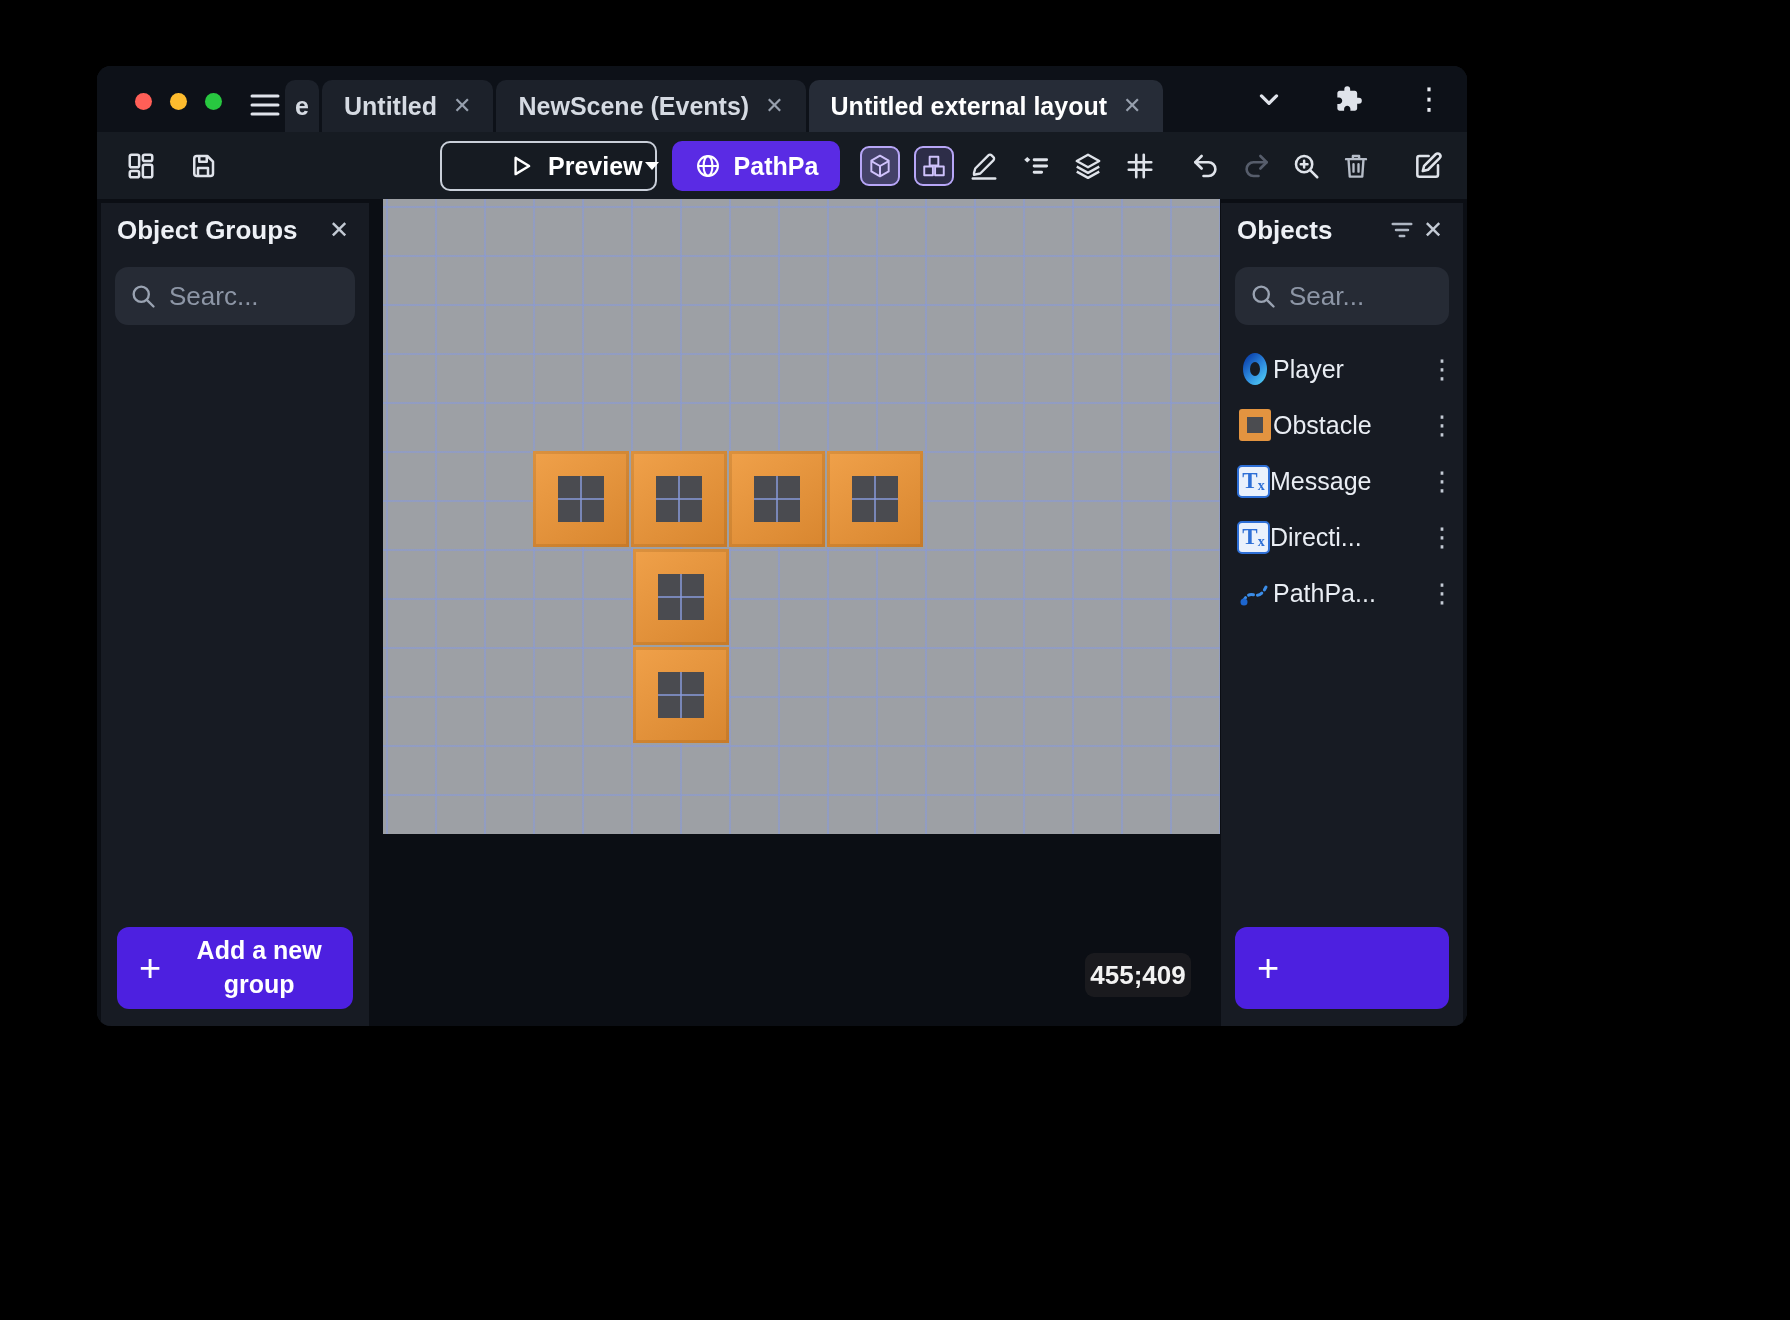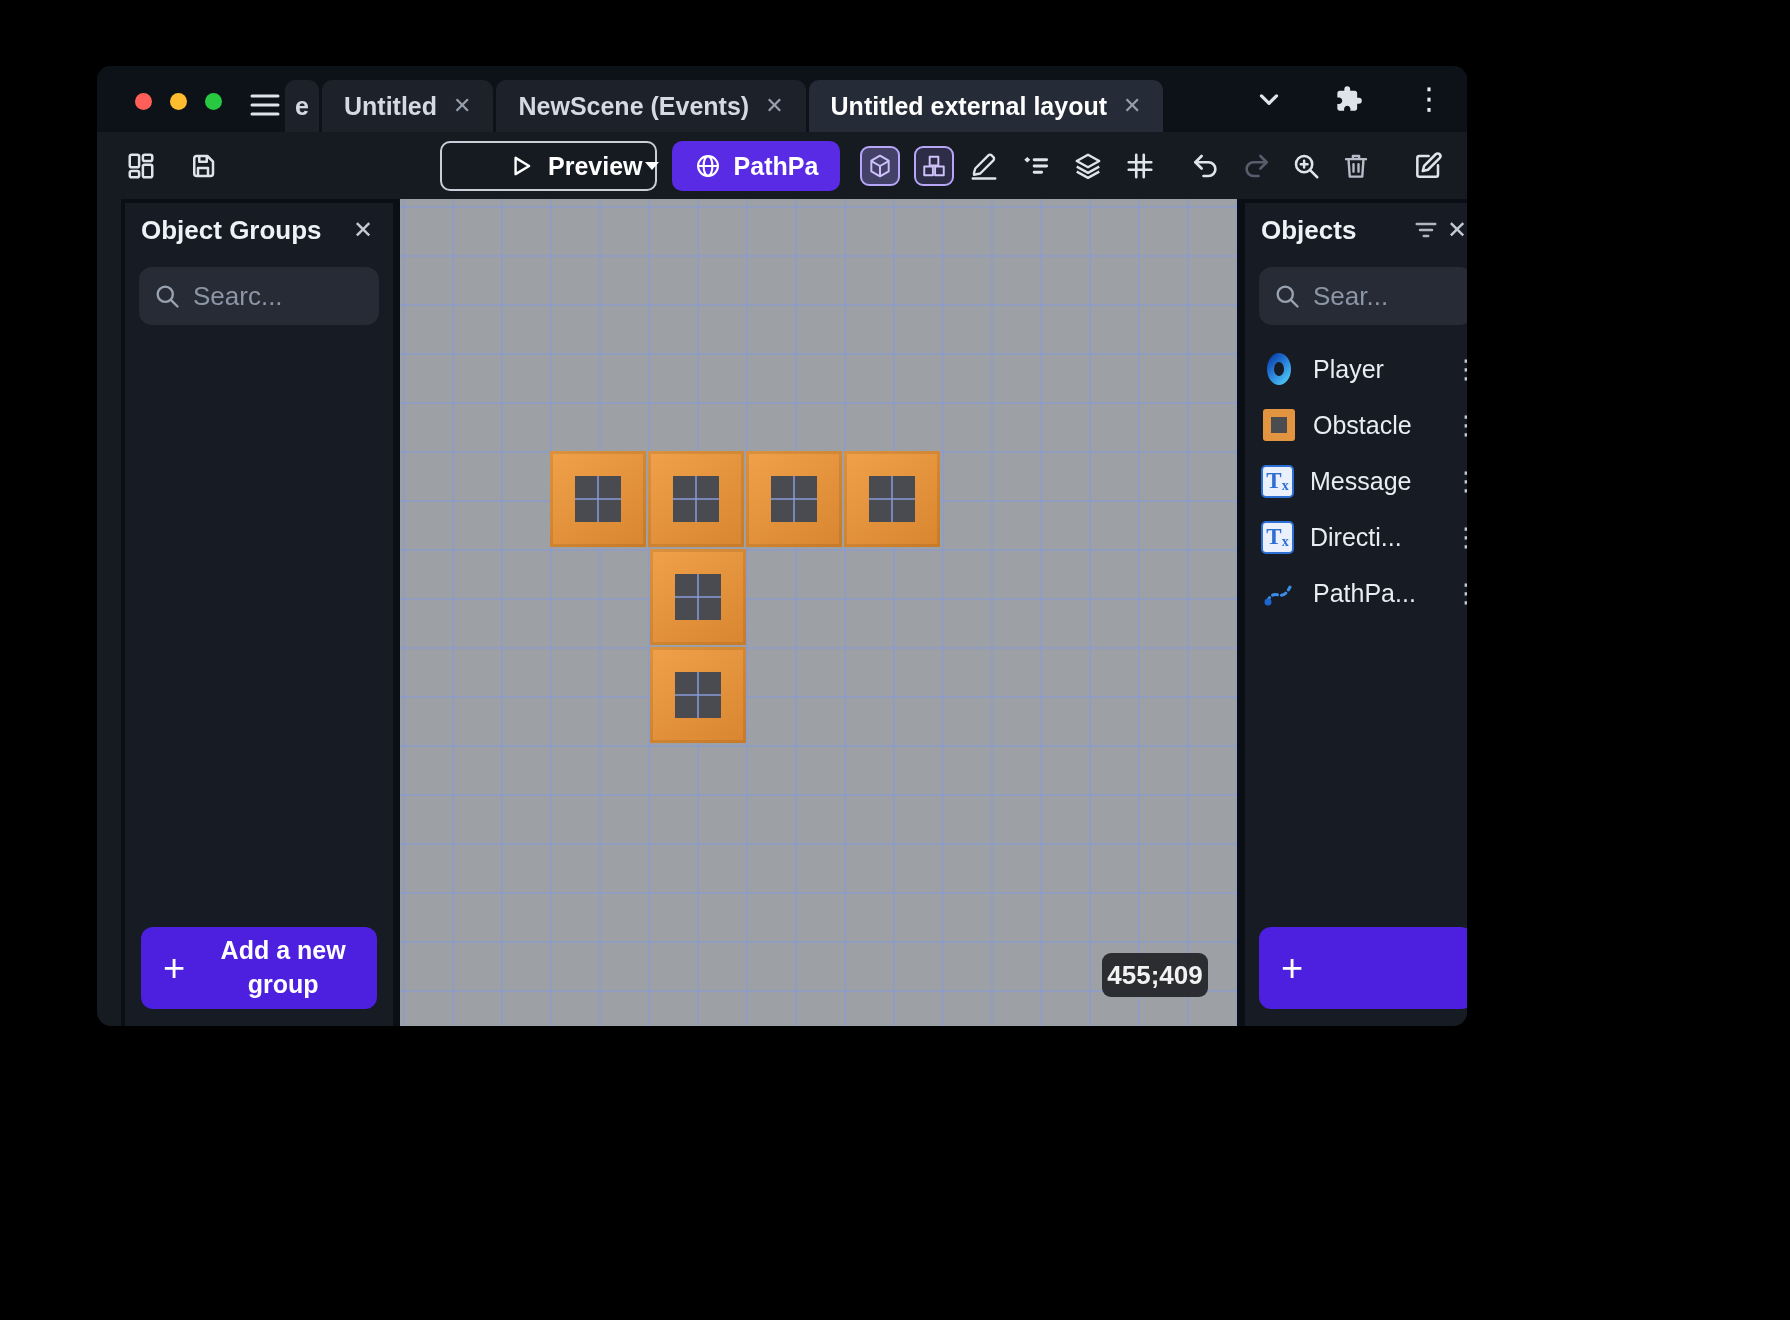--- a/index.html
+++ b/index.html
@@ -44,21 +44,21 @@
 
   .tb-modes { position:absolute; left:763px; top:0; height:67px; display:flex; align-items:center; gap:14px; }
   .mode-btn { width:40px; height:40px; border-radius:9px; border:2px solid #b7a6f7; background:rgba(150,130,250,0.18);
               display:flex; align-items:center; justify-content:center; color:#cfc2fb; cursor:pointer; }
   .mode-btn.sel { background:rgba(165,145,252,0.32); }
   .tb-tools { position:absolute; left:869px; top:0; height:67px; display:flex; align-items:center; gap:16px; }
   .tb-history { position:absolute; left:1091px; top:0; height:67px; display:flex; align-items:center; gap:14px; }
   .tb-edit { position:absolute; left:1313px; top:0; height:67px; display:flex; align-items:center; }
 
   
-  .content { position:relative; height:827px; background:#0b0e14;margin-left:24px; }
+  .content { position:relative; height:827px; background:#0b0e14; }
   .panel { position:absolute; top:4px; height:823px; background:#171b23; }
   .panel.left { left:4px; width:268px; }
   .panel.right { left:1124px; width:242px; }
 
   .panel-header { height:54px; display:flex; align-items:center; padding:0 16px; color:#eef1f6; font-size:26px; font-weight:600; }
   .panel-title { flex:1; }
   .icon-btn { background:none; border:none; color:#aeb6c2; display:flex; align-items:center; justify-content:center; cursor:pointer; padding:4px; }
   .close-glyph { font-size:24px; color:#c3cad4; }
 
   .searchbox { margin:10px 14px 0; height:58px; background:#262b35; border-radius:13px;
@@ -71,41 +71,41 @@
   .add-btn { position:absolute; left:16px; bottom:17px; width:236px; height:82px;
              background:#4d20e0; border:none; border-radius:12px; color:#fff;
              display:flex; align-items:center; gap:16px; padding:0 12px 0 22px;
              font-size:25px; font-weight:700; line-height:1.35; cursor:pointer; font-family:inherit; }
   .panel.right .add-btn { left:14px; width:214px; }
   .plus-glyph { font-size:38px; font-weight:400; line-height:1; }
   .add-label { flex:1; text-align:center; }
 
   
   .object-list { margin-top:16px; }
-  .obj-row { display:flex; align-items:center; gap:16px; height:56px; padding:0 12px 0 16px; cursor:pointer; }
+  .obj-row { display:flex; align-items:center; height:56px; padding:0 12px 0 16px; cursor:pointer; }
   .obj-ico { width:36px; height:36px; display:flex; align-items:center; justify-content:center; flex-shrink:0; position:relative; }
   .obj-label { flex:1; color:#e9edf3; font-size:25px; font-weight:500; white-space:nowrap; overflow:hidden; }
   .kebab { color:#c3cad4; font-size:26px; width:22px; text-align:center; cursor:pointer; }
 
   .player-ring { width:24px; height:32px; border-radius:50%;
     background:linear-gradient(135deg,#0d47b0 15%,#2f8de0 55%,#4fc9f2 90%); position:relative; }
   .player-ring::after { content:''; position:absolute; left:7px; right:7px; top:9px; bottom:9px;
     border-radius:50%; background:#171b23; }
 
   .mini-block { width:32px; height:32px; background:#e39440; border-radius:3px; position:relative; }
   .mini-block::after { content:''; position:absolute; inset:8px; background:#4b4c50; }
 
   .tx-box { width:33px; height:33px; background:#eaf1fc; border:2px solid #2e6fd6; border-radius:5px;
     display:flex; align-items:center; justify-content:center; font-family:"Liberation Serif", serif;
     color:#2e6fd6; font-weight:700; }
   .tx-t { font-size:23px; }
   .tx-x { font-size:14px; margin-top:9px; }
 
   
-  .canvas { position:absolute; left:279px; top:0; width:837px; height:827px;
+  .canvas { position:absolute; left:286px; top:0; width:837px; height:635px;
     background-color:#9da0a5;
     background-image:
       linear-gradient(to right, rgba(136,154,218,0.55) 0 2px, transparent 2px),
       linear-gradient(to bottom, rgba(136,154,218,0.55) 0 2px, transparent 2px);
     background-size:49px 49px; background-position:3px 7px; }
 
   .block { position:absolute; width:96px; height:96px;
     background:linear-gradient(145deg,#f0a14a,#d8862f);
     box-shadow: inset 0 0 0 3px rgba(120,70,10,0.18); }
   .block-core { position:absolute; left:50%; top:50%; width:46px; height:46px;

